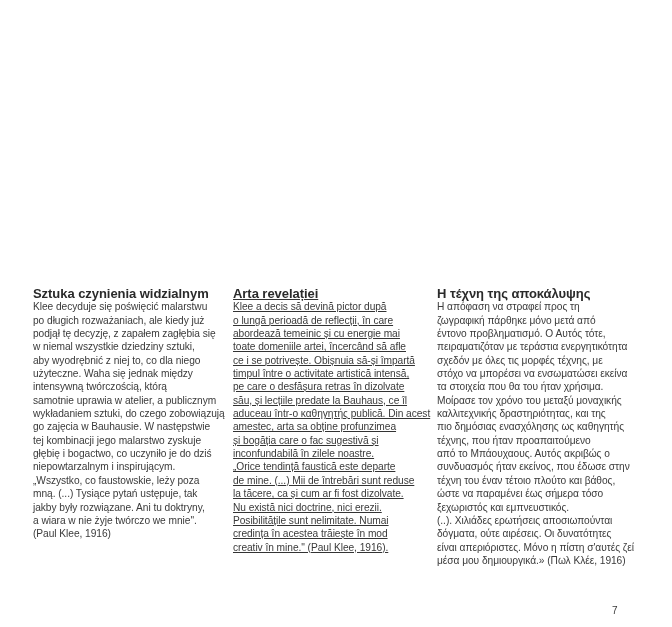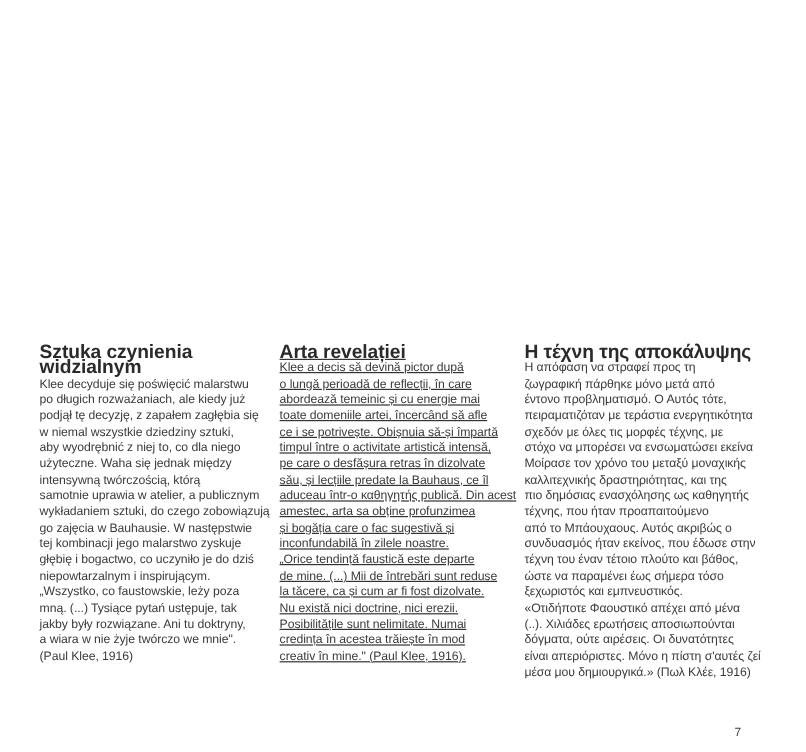--- a/index.html
+++ b/index.html
@@ -26,21 +26,21 @@
       top: 287px;
       font-size: 10.2px;
       line-height: 13.35px;
       letter-spacing: -0.05px;
     }
     .col-1 { left: 33px; width: 200px; }
     .col-2 { left: 233px; width: 200px; text-decoration: underline; }
     .col-3 { left: 437px; width: 215px; }
     .column h2 {
       margin: 0;
-      font-size: 16px;
+      font-size: 13px;
       line-height: 13.35px;
       font-weight: bold;
       color: #2a2a2a;
     }
     .column .line {
       display: block;
       white-space: nowrap;
       color: #3a3a3a;
     }
     .page-number {
@@ -107,30 +107,30 @@
 
   <div class="column col-3">
     <h2>Η τέχνη της αποκάλυψης</h2>
     <div class="lines">
         <span class="line">Η απόφαση να στραφεί προς τη</span>
         <span class="line">ζωγραφική πάρθηκε μόνο μετά από</span>
         <span class="line">έντονο προβληματισμό. Ο Αυτός τότε,</span>
         <span class="line">πειραματιζόταν με τεράστια ενεργητικότητα</span>
         <span class="line">σχεδόν με όλες τις μορφές τέχνης, με</span>
         <span class="line">στόχο να μπορέσει να ενσωματώσει εκείνα</span>
+        <span class="line">τα στοιχεία που θα του ήταν χρήσιμα.</span>
         <span class="line">Μοίρασε τον χρόνο του μεταξύ μοναχικής</span>
         <span class="line">καλλιτεχνικής δραστηριότητας, και της</span>
         <span class="line">πιο δημόσιας ενασχόλησης ως καθηγητής</span>
         <span class="line">τέχνης, που ήταν προαπαιτούμενο</span>
         <span class="line">από το Μπάουχαους. Αυτός ακριβώς ο</span>
         <span class="line">συνδυασμός ήταν εκείνος, που έδωσε στην</span>
         <span class="line">τέχνη του έναν τέτοιο πλούτο και βάθος,</span>
         <span class="line">ώστε να παραμένει έως σήμερα τόσο</span>
         <span class="line">ξεχωριστός και εμπνευστικός.</span>
-        <span class="line">«Οτιδήποτε Φαουστικό απέχει από μένα</span>
         <span class="line">(..). Χιλιάδες ερωτήσεις αποσιωπούνται</span>
         <span class="line">δόγματα, ούτε αιρέσεις. Οι δυνατότητες</span>
         <span class="line">είναι απεριόριστες. Μόνο η πίστη σ'αυτές ζεί</span>
         <span class="line">μέσα μου δημιουργικά.» (Πωλ Κλέε, 1916)</span>
       </div>
   </div>
 
   <div class="page-number">7</div>
 </div>
 

